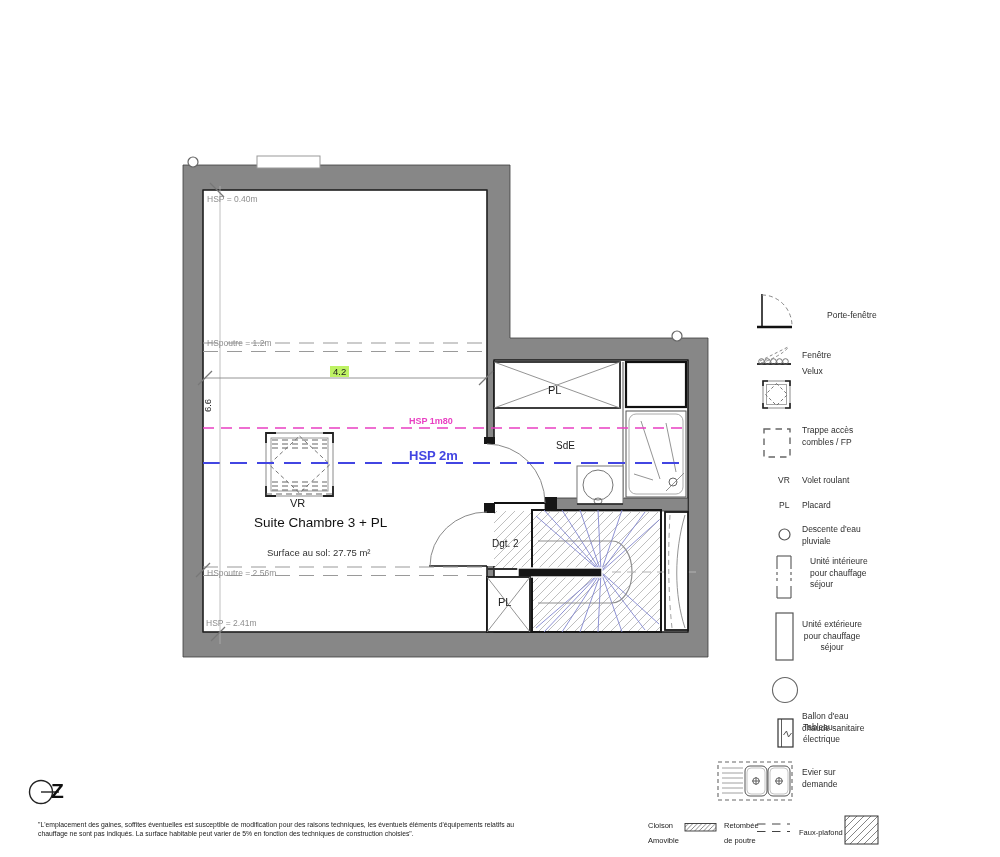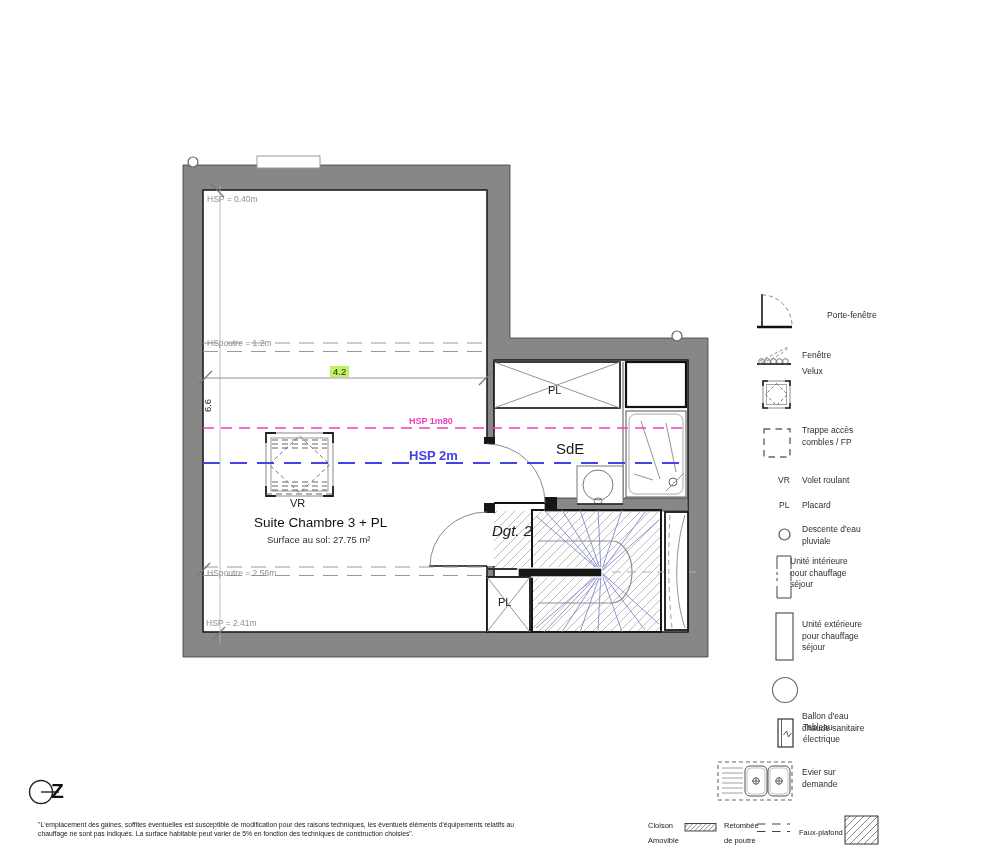--- a/index.html
+++ b/index.html
@@ -5,23 +5,23 @@
   html,body{margin:0;padding:0;}
   body{width:1000px;height:857px;position:relative;background:#fff;overflow:hidden;
        font-family:"Liberation Sans", sans-serif;}
   #stage{position:absolute;left:0;top:0;width:1000px;height:765px;}
   svg{position:absolute;left:0;top:0;}
   .abs{position:absolute;white-space:nowrap;}
   .lbl-gray{color:#8e8e8e;font-size:8.5px;}
   .lbl-pink{color:var(--hsp-1m80-line);font-size:9px;font-weight:bold;}
   .lbl-blue{color:var(--hsp-2m-line);font-size:13px;font-weight:bold;}
   .dim{color:#222;font-size:9.5px;background:#bef264;padding:0 3px;}
-  .room-lbl{font-size:15px;color:#1a1a1a;}
+  .room-lbl{font-size:10px;color:#1a1a1a;}
   .title{font-size:13.5px;color:#111;}
-  .subtitle{font-size:9.5px;color:#333;}
+  .subtitle{font-size:9.5px;color:#333;margin-top:13px;}
   .leg-label{font-size:8.5px;line-height:11.5px;color:#2e2e2e;white-space:pre-line;}
   .leg-abbr{font-size:8.5px;color:#2e2e2e;font-weight:normal;}
   .foot-label{font-size:7.5px;line-height:15px;color:#222;white-space:pre-line;}
   .disclaimer{position:absolute;left:38px;top:820px;width:478px;font-size:6.8px;
               line-height:9.2px;color:#1a1a1a;white-space:normal;}
   .north-z{font-size:21px;font-weight:bold;color:#111;}
   .v-rot{transform:rotate(-90deg);transform-origin:center;}
 </style>
 </head>
 <body>
@@ -262,39 +262,39 @@
 <div class="abs dim v-rot" style="left:198px;top:400px;background:none;">6.6</div>
 <div class="abs lbl-pink" style="left:409px;top:416px;">HSP 1m80</div>
 <div class="abs lbl-blue" style="left:409px;top:448px;">HSP 2m</div>
 <div class="abs room-lbl" style="left:290px;top:497px;font-size:11px;">VR</div>
 <div class="abs title" style="left:254px;top:515px;">Suite Chambre 3 + PL</div>
 <div class="abs subtitle" style="left:267px;top:534px;">Surface au sol: 27.75 m²</div>
 <div class="abs lbl-gray" style="left:207px;top:568px;">HSpoutre = 2.56m</div>
 <div class="abs lbl-gray" style="left:206px;top:618px;">HSP = 2.41m</div>
 <div class="abs room-lbl" style="left:548px;top:384px;font-size:11px;">PL</div>
 <div class="abs room-lbl" style="left:556px;top:440px;">SdE</div>
-<div class="abs room-lbl" style="left:492px;top:522px;font-style:italic;">Dgt. 2</div>
+<div class="abs room-lbl" style="left:492px;top:538px;">Dgt. 2</div>
 <div class="abs room-lbl" style="left:498px;top:596px;font-size:11px;">PL</div>
 <div class="abs north-z" style="left:51px;top:779px;">Z</div>
 
 <div class="abs leg-label" style="left:802px;top:310px;padding-left:25px;">Porte-fenêtre</div>
 <div class="abs leg-label" style="left:802px;top:350px;">Fenêtre</div>
 <div class="abs leg-label" style="left:802px;top:366px;">Velux</div>
 <div class="abs leg-label" style="left:802px;top:425px;">Trappe accès
 combles / FP</div>
 <div class="abs leg-abbr" style="left:778px;top:475px;">VR</div>
 <div class="abs leg-label" style="left:802px;top:475px;text-align:center;">Volet roulant</div>
 <div class="abs leg-abbr" style="left:779px;top:500px;">PL</div>
 <div class="abs leg-label" style="left:802px;top:500px;">Placard</div>
 <div class="abs leg-label" style="left:802px;top:524px;">Descente d'eau
 pluviale</div>
-<div class="abs leg-label" style="left:790px;top:556px;">Unité intérieure
+<div class="abs leg-label" style="left:810px;top:556px;">Unité intérieure
 pour chauffage
 séjour</div>
-<div class="abs leg-label" style="left:802px;top:619px;">Unité extérieure
+<div class="abs leg-label" style="left:802px;top:619px;text-align:center;">Unité extérieure
 pour chauffage
 séjour</div>
 <div class="abs leg-label" style="left:802px;top:675px;margin-top:36px;">Ballon d'eau
 chaude sanitaire</div>
 <div class="abs leg-label" style="left:803px;top:722px;">Tableau
 électrique</div>
 <div class="abs leg-label" style="left:802px;top:767px;">Evier sur
 demande</div>
 
 <div class="abs foot-label" style="left:648px;top:818px;">Cloison

